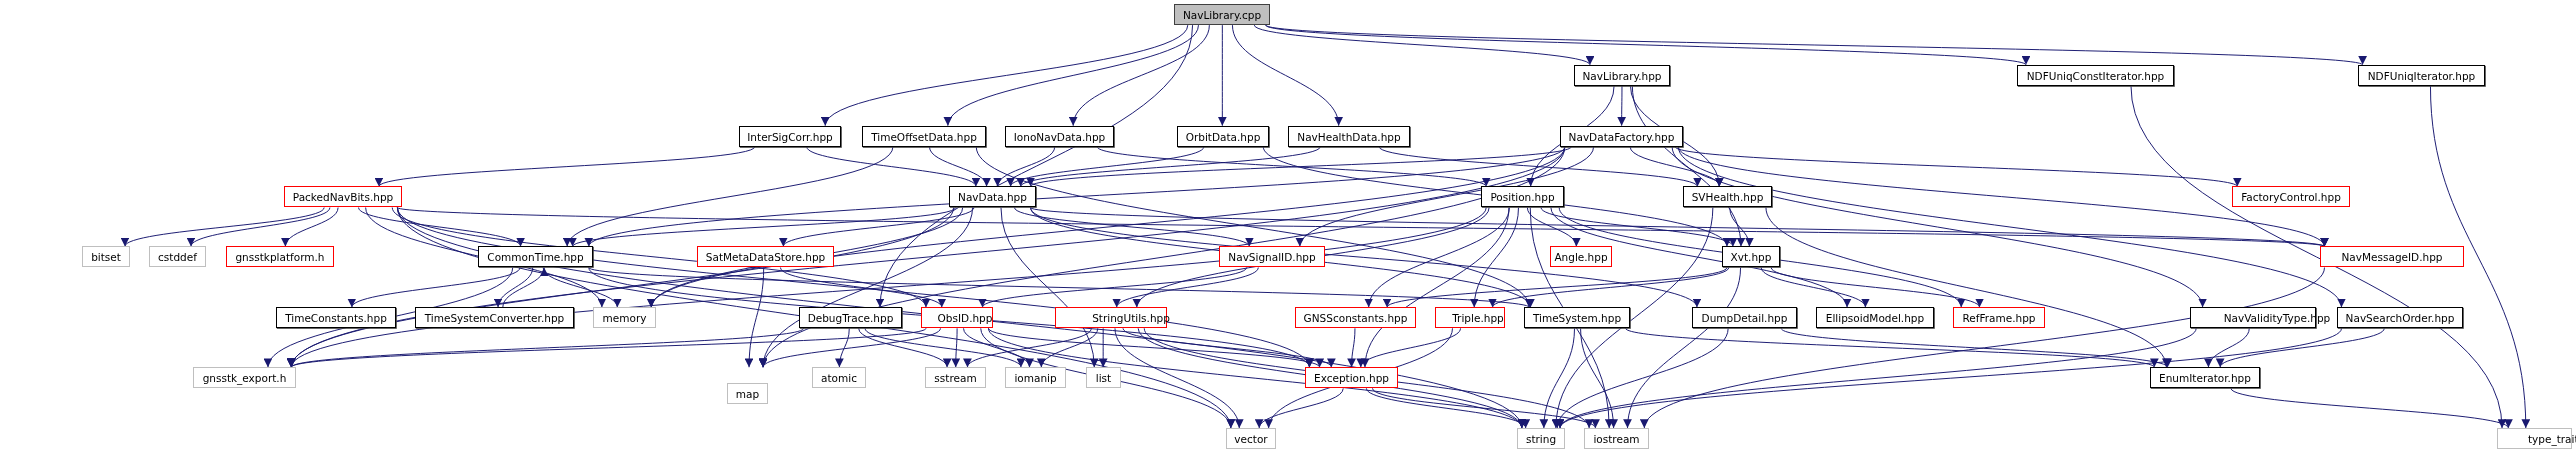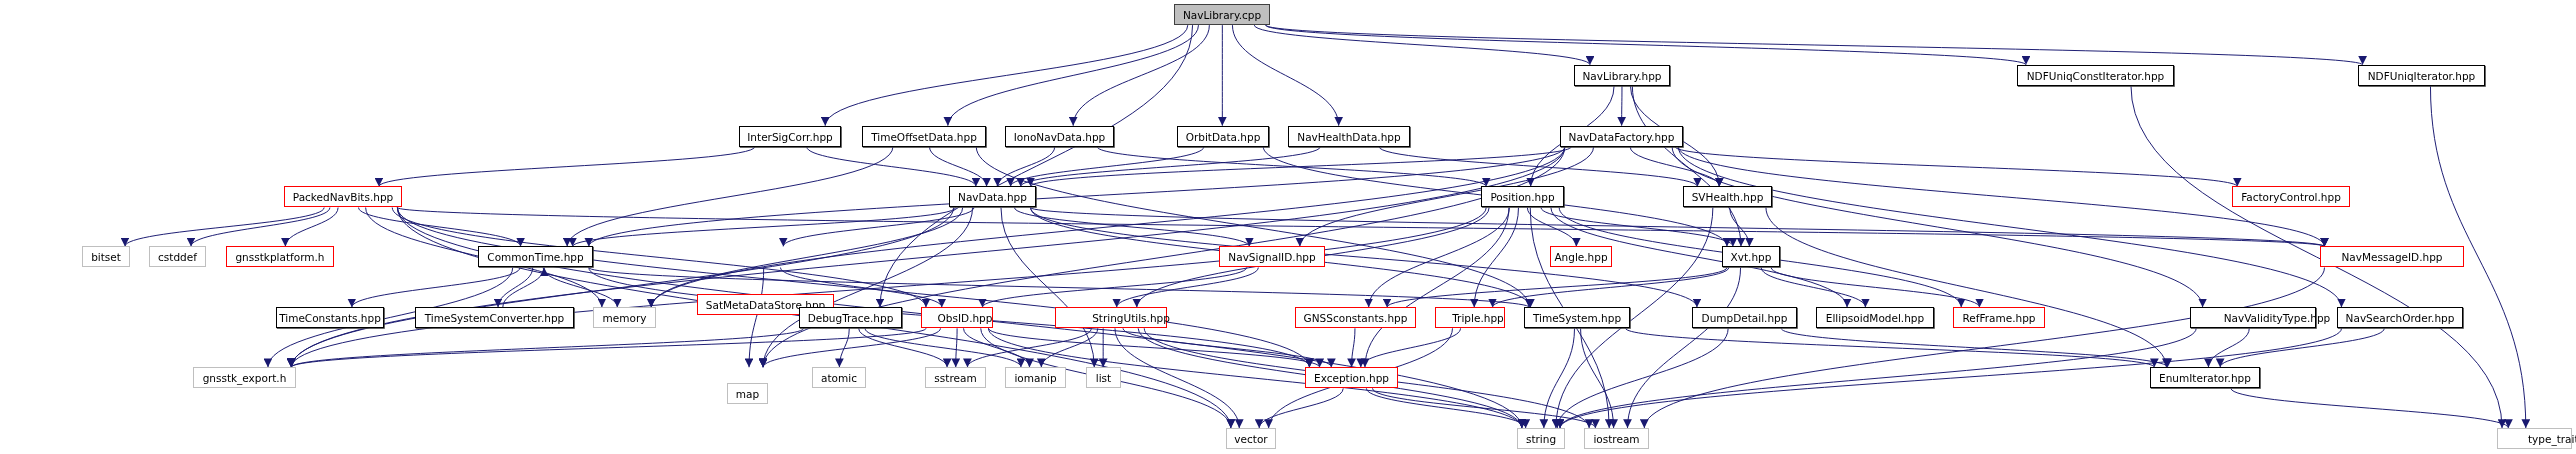--- a/index.html
+++ b/index.html
@@ -198,36 +198,36 @@
     </div>
     <div class="node sys" style="left: 149px; top: 246px; width: 57px;">
       <span>cstddef</span>
     </div>
     <div class="node red" style="left: 226px; top: 246px; width: 108px;">
       <span>gnsstkplatform.h</span>
     </div>
     <div class="node doc" style="left: 478px; top: 246px; width: 115px;">
       <span>CommonTime.hpp</span>
     </div>
-    <div class="node red" style="left: 697px; top: 246px; width: 137px; margin-top: 48px;">
+    <div class="node red" style="left: 697px; top: 246px; width: 137px;">
       <span>SatMetaDataStore.hpp</span>
     </div>
     <div class="node red" style="left: 1219px; top: 246px; width: 106px;">
       <span>NavSignalID.hpp</span>
     </div>
     <div class="node red" style="left: 1550px; top: 246px; width: 62px;">
       <span>Angle.hpp</span>
     </div>
     <div class="node doc" style="left: 1722px; top: 246px; width: 58px;">
       <span>Xvt.hpp</span>
     </div>
     <div class="node red" style="left: 2320px; top: 246px; width: 144px;">
       <span>NavMessageID.hpp</span>
     </div>
-    <div class="node doc" style="left: 276px; top: 307px; width: 108px;">
+    <div class="node doc" style="left: 276px; top: 307px; width: 120px;">
       <span>TimeConstants.hpp</span>
     </div>
     <div class="node doc" style="left: 415px; top: 307px; width: 159px;">
       <span>TimeSystemConverter.hpp</span>
     </div>
     <div class="node sys" style="left: 593px; top: 307px; width: 63px;">
       <span>memory</span>
     </div>
     <div class="node doc" style="left: 799px; top: 307px; width: 103px;">
       <span>DebugTrace.hpp</span>

